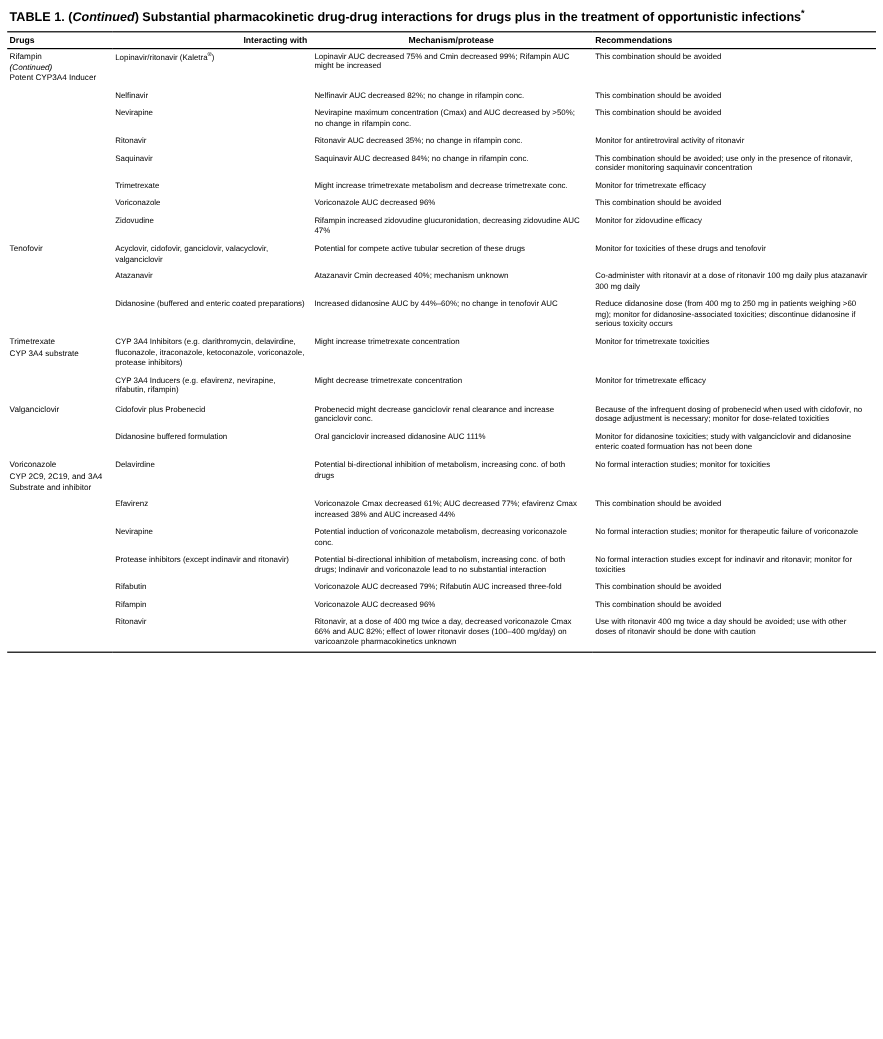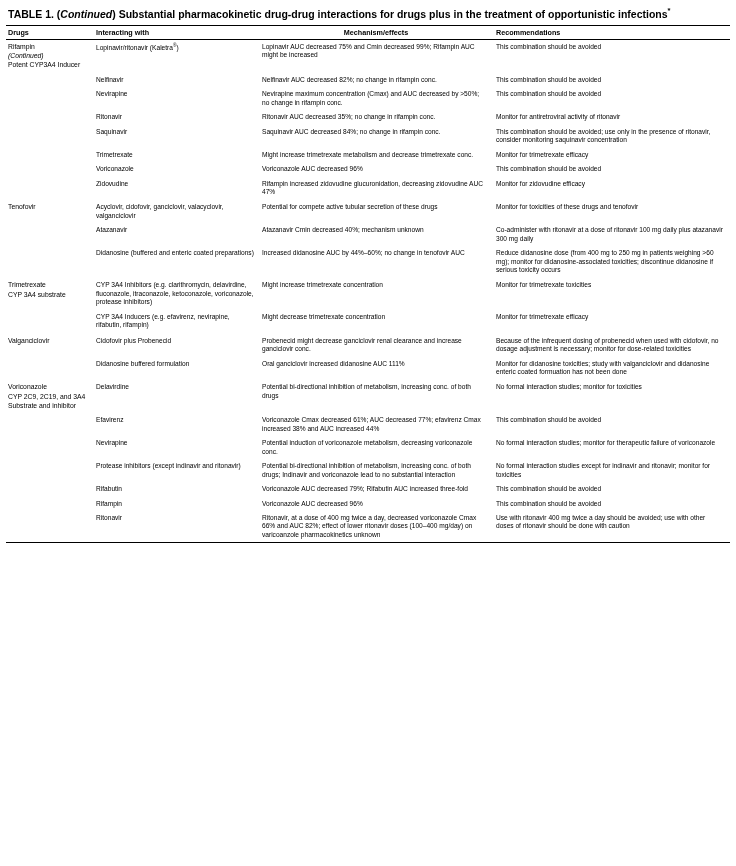--- a/index.html
+++ b/index.html
@@ -38,21 +38,21 @@
   table.main thead th {
     font-size: 7.2px;
     font-weight: bold;
     text-align: left;
     padding: 2px 4px 2px 2px;
     border-top: 1.6px solid #000;
     border-bottom: 0.8px solid #000;
     vertical-align: bottom;
   }
   table.main thead th.c-drugs { text-align: left; margin-top: 24px; }
-  table.main thead th.c-interact { text-align: left; }
+  table.main thead th.c-interact { text-align: right; }
   table.main thead th.c-mech { text-align: center; }
   table.main thead th.c-rec { }
   table.main td {
     vertical-align: top;
     padding: 3px 6px 3px 2px;
     line-height: 1.28;
   }
   .col1 { width: 88px; }
   .col2 { width: 166px; }
   .col3 { width: 234px; }
@@ -91,21 +91,21 @@
     <colgroup>
       <col class="col1">
       <col class="col2">
       <col class="col3">
       <col class="col4">
     </colgroup>
     <thead>
       <tr>
         <th class="c-drugs">Drugs</th>
         <th class="c-interact">Interacting with</th>
-        <th class="c-mech">Mechanism/effects</th>
+        <th class="c-mech">Mechanism/protease</th>
         <th class="c-rec">Recommendations</th>
       </tr>
     </thead>
     <tbody id="table-body">
         <tr>
           <td class="drugcell">
             <span class="dname">Rifampin</span>
             <span class="dname ital">(Continued)</span>
             <span class="dsub">Potent CYP3A4 Inducer</span>
           </td>

